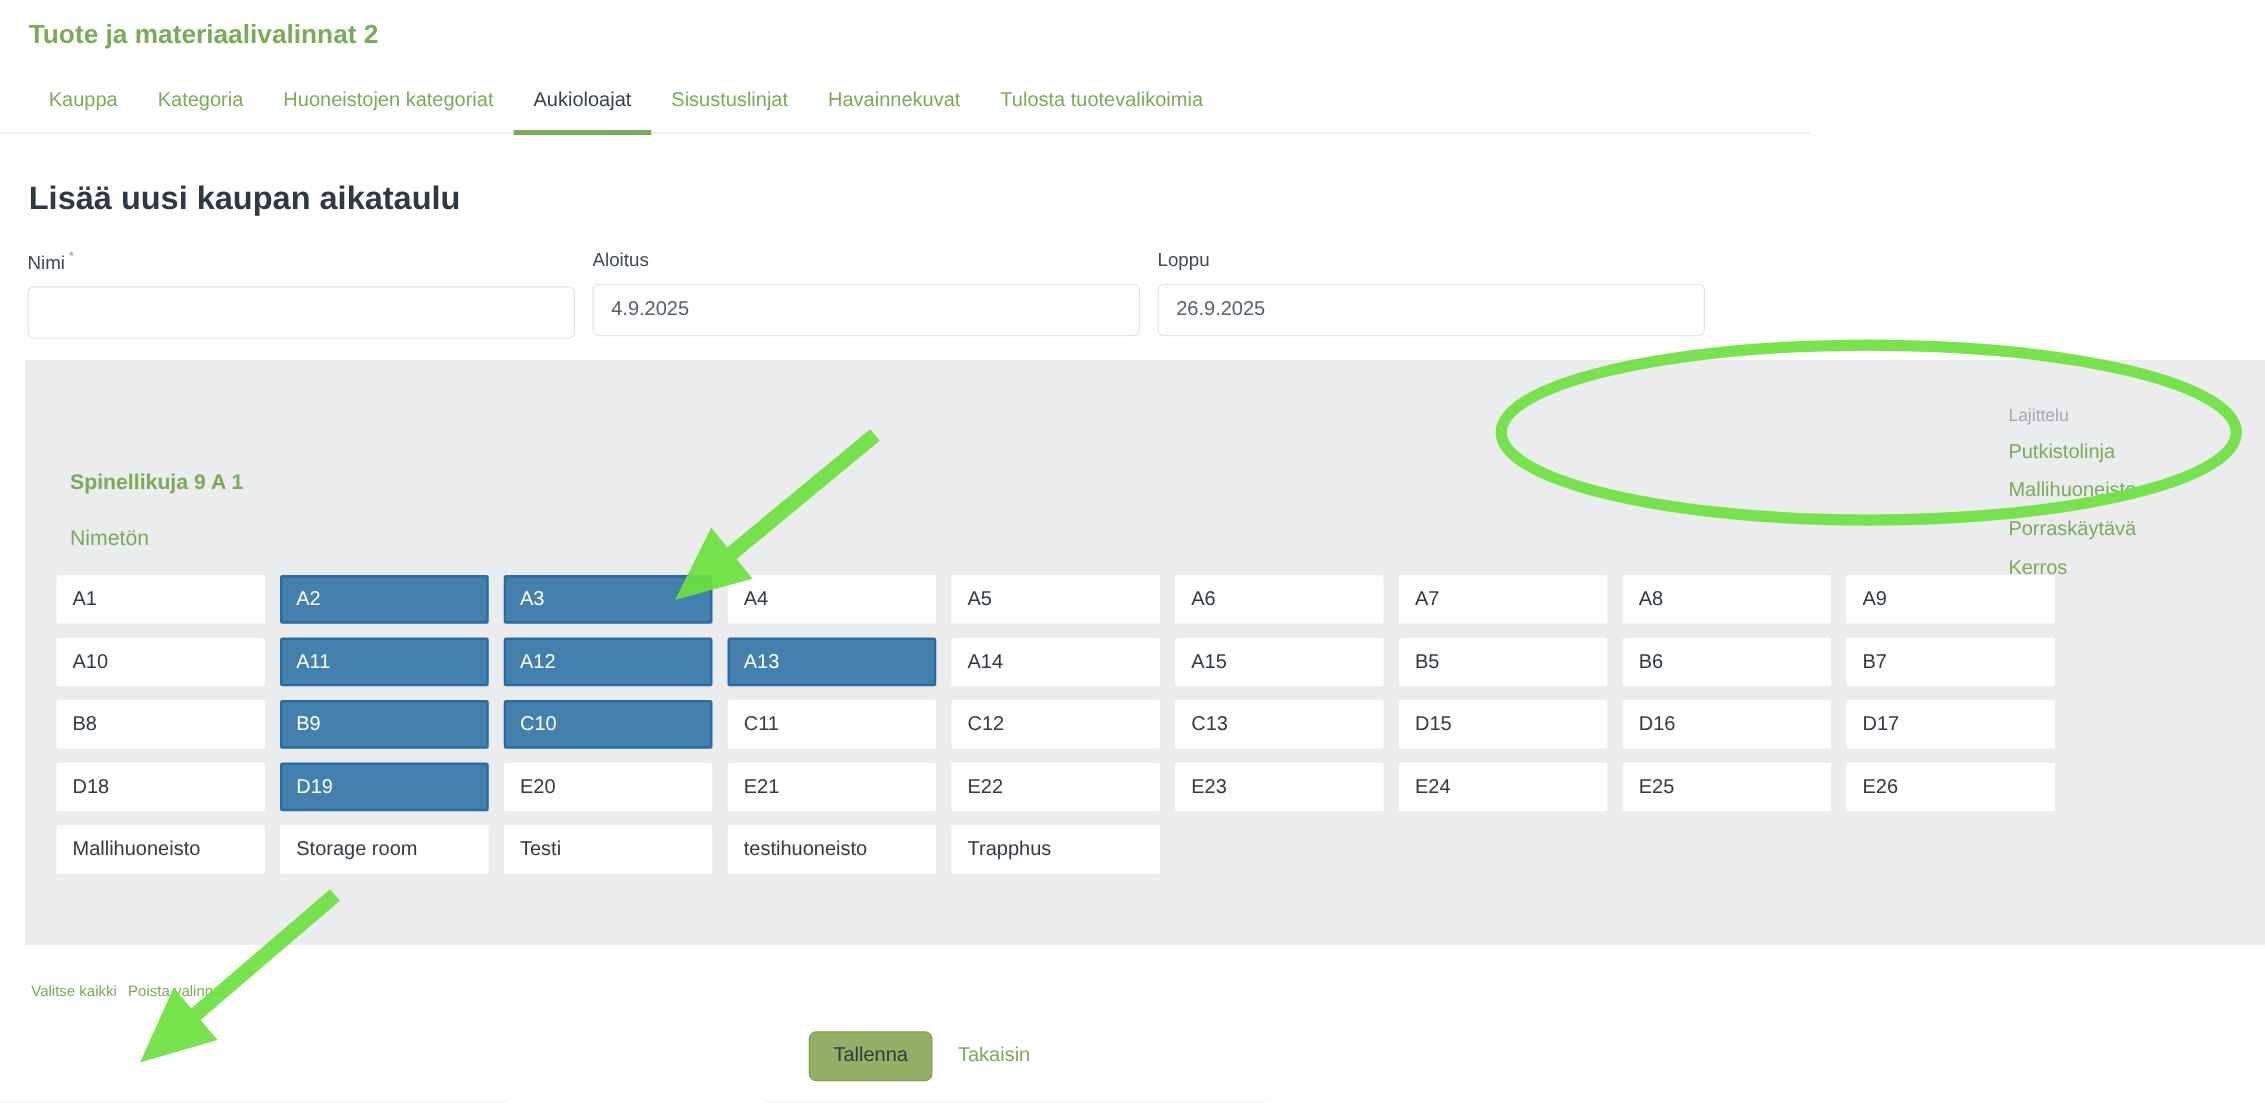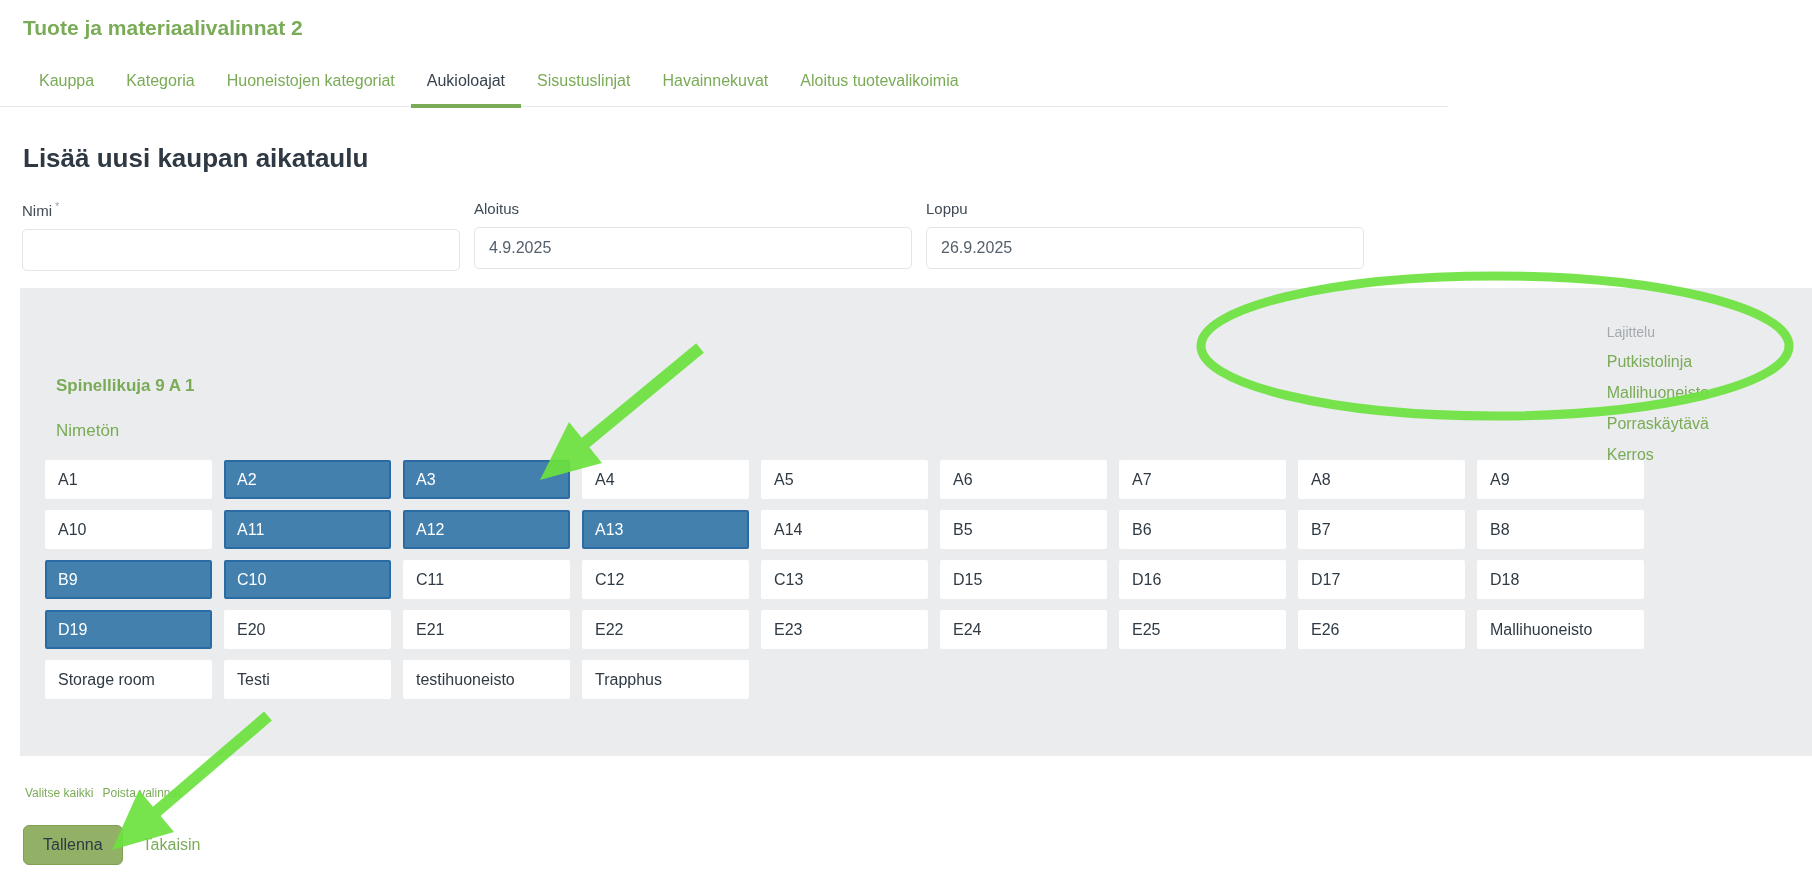--- a/index.html
+++ b/index.html
@@ -113,20 +113,21 @@
   .links-row{
     display:flex;gap:9px;
     margin:30px 0 16px 25px;
     font-size:12px;
   }
   .green-link{color:var(--green);cursor:pointer;white-space:nowrap;}
 
   .buttons-row{
     display:flex;align-items:center;gap:20px;
     margin:25px 0 0 23px;
+    justify-content:center;
   }
   .save-btn{
     height:40px;padding:0 19px;
     background:var(--save-bg);
     border:1px solid var(--save-border);
     border-radius:6px;
     font-size:16px;color:#2e3944;
     font-family:"Liberation Sans", sans-serif;
     cursor:pointer;
   }
@@ -143,21 +144,21 @@
 
   <div class="title">Tuote ja materiaalivalinnat 2</div>
 
   <div class="tab-bar">
       <div class="tab">Kauppa</div>
       <div class="tab">Kategoria</div>
       <div class="tab">Huoneistojen kategoriat</div>
       <div class="tab active">Aukioloajat</div>
       <div class="tab">Sisustuslinjat</div>
       <div class="tab">Havainnekuvat</div>
-      <div class="tab">Aloitus tuotevalikoimia</div>
+      <div class="tab">Tulosta tuotevalikoimia</div>
     </div>
 
   <div class="heading">Lisää uusi kaupan aikataulu</div>
 
   <div class="form-row">
     <div class="field">
       <label class="field-label"><span>Nimi</span><sup class="req">*</sup></label>
       <input class="text-input" type="text" value="" style="">
     </div>
     <div class="field">
@@ -186,20 +187,21 @@
         <div class="cell">A5</div>
         <div class="cell">A6</div>
         <div class="cell">A7</div>
         <div class="cell">A8</div>
         <div class="cell">A9</div>
         <div class="cell">A10</div>
         <div class="cell selected">A11</div>
         <div class="cell selected">A12</div>
         <div class="cell selected">A13</div>
         <div class="cell">A14</div>
+        <div class="cell">A15</div>
         <div class="cell">B5</div>
         <div class="cell">B6</div>
         <div class="cell">B7</div>
         <div class="cell">B8</div>
         <div class="cell selected">B9</div>
         <div class="cell selected">C10</div>
         <div class="cell">C11</div>
         <div class="cell">C12</div>
         <div class="cell">C13</div>
         <div class="cell">D15</div>

